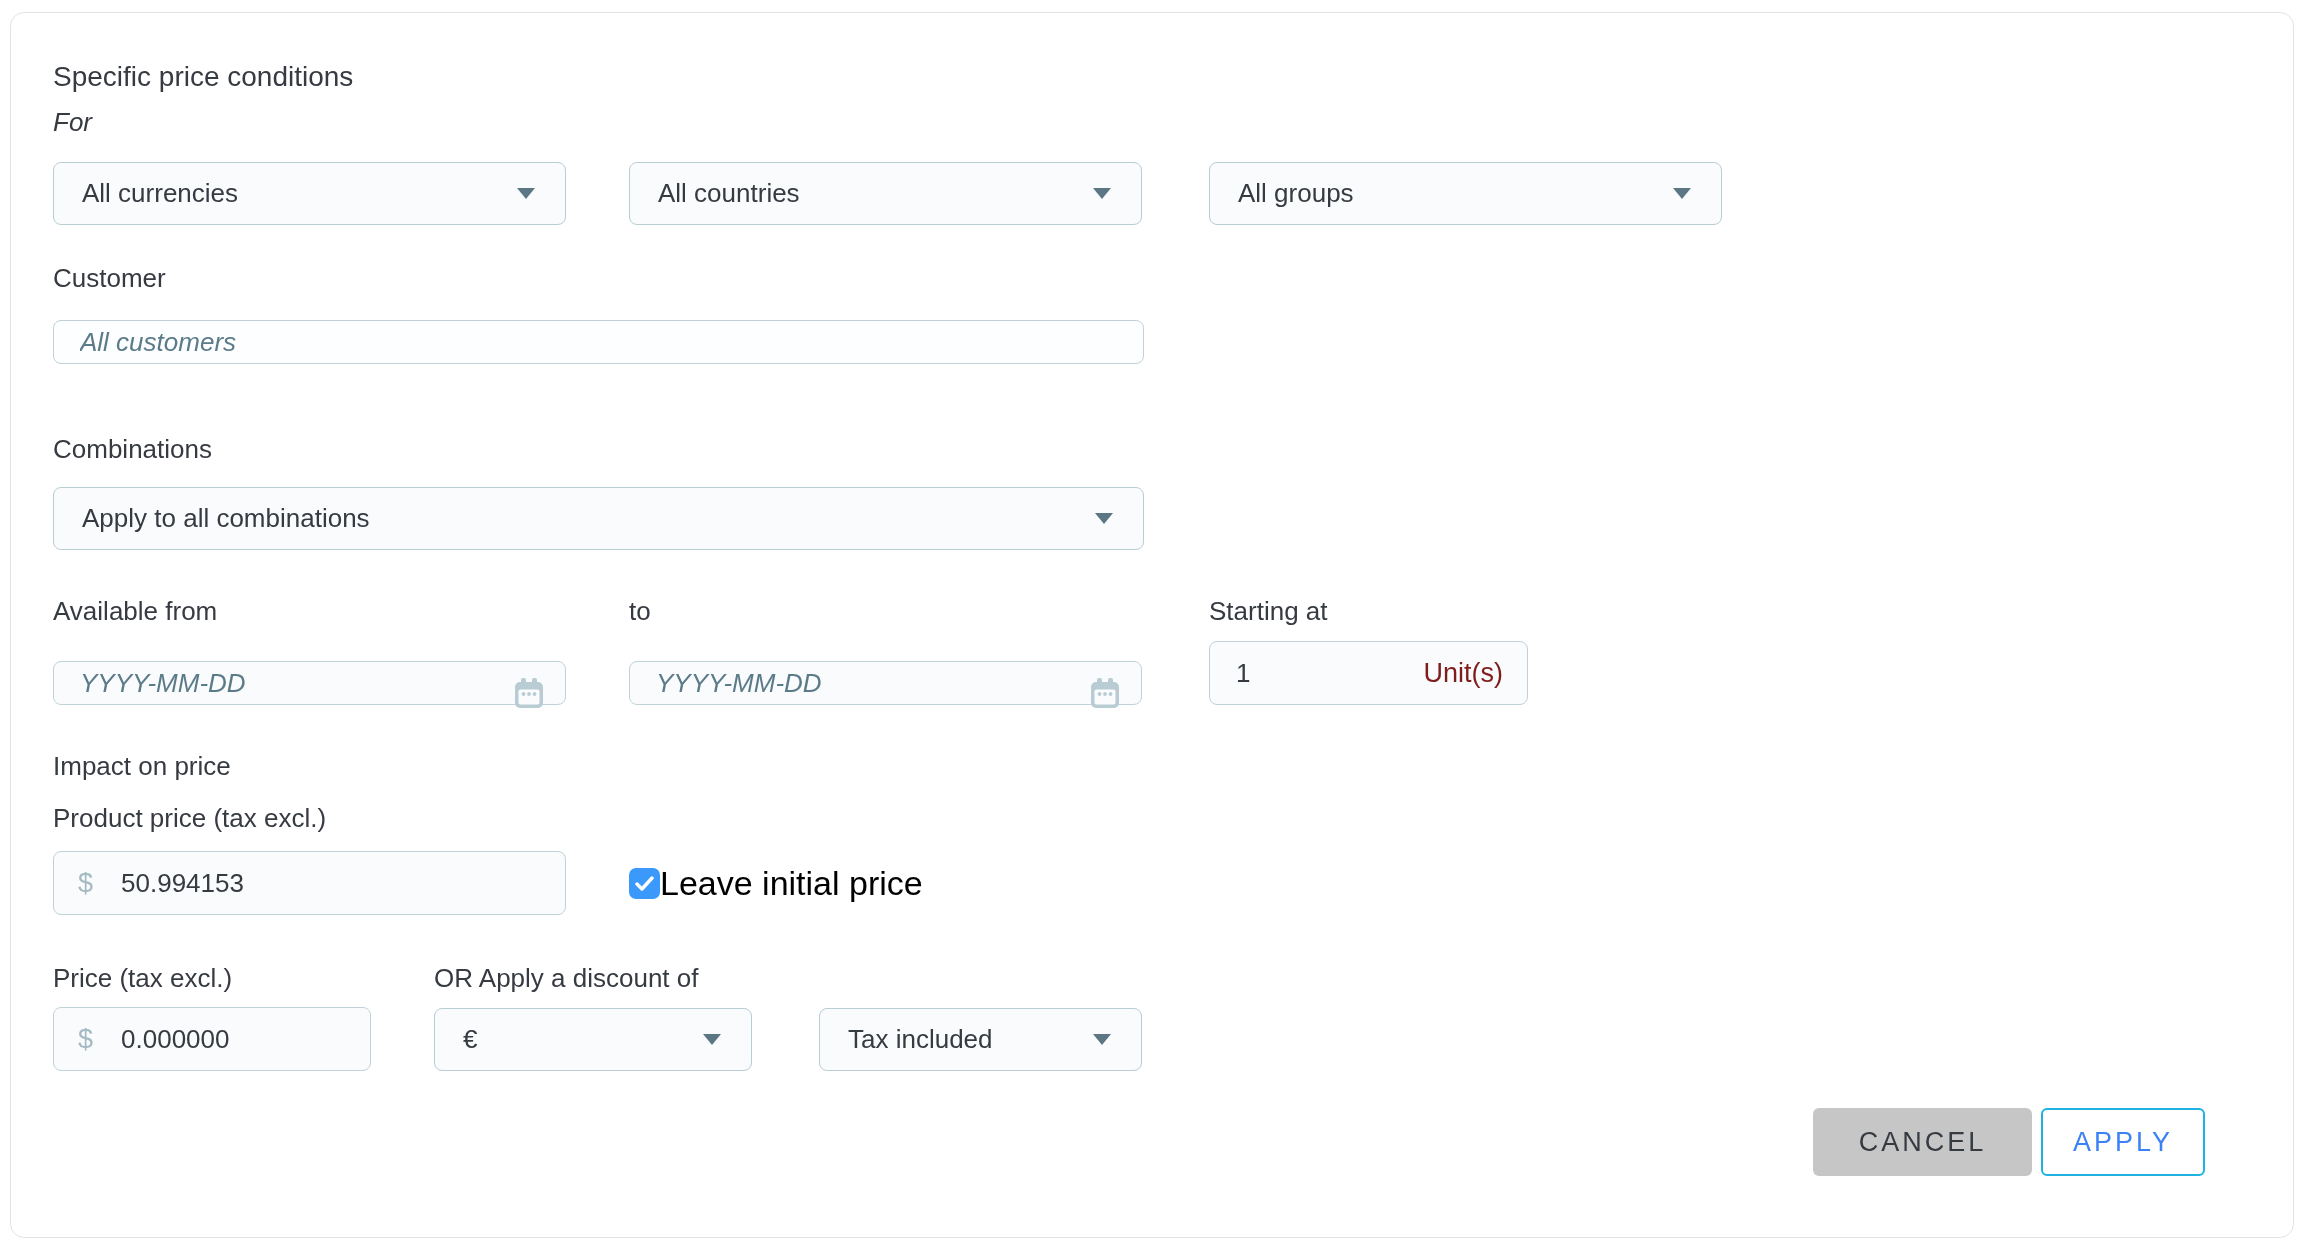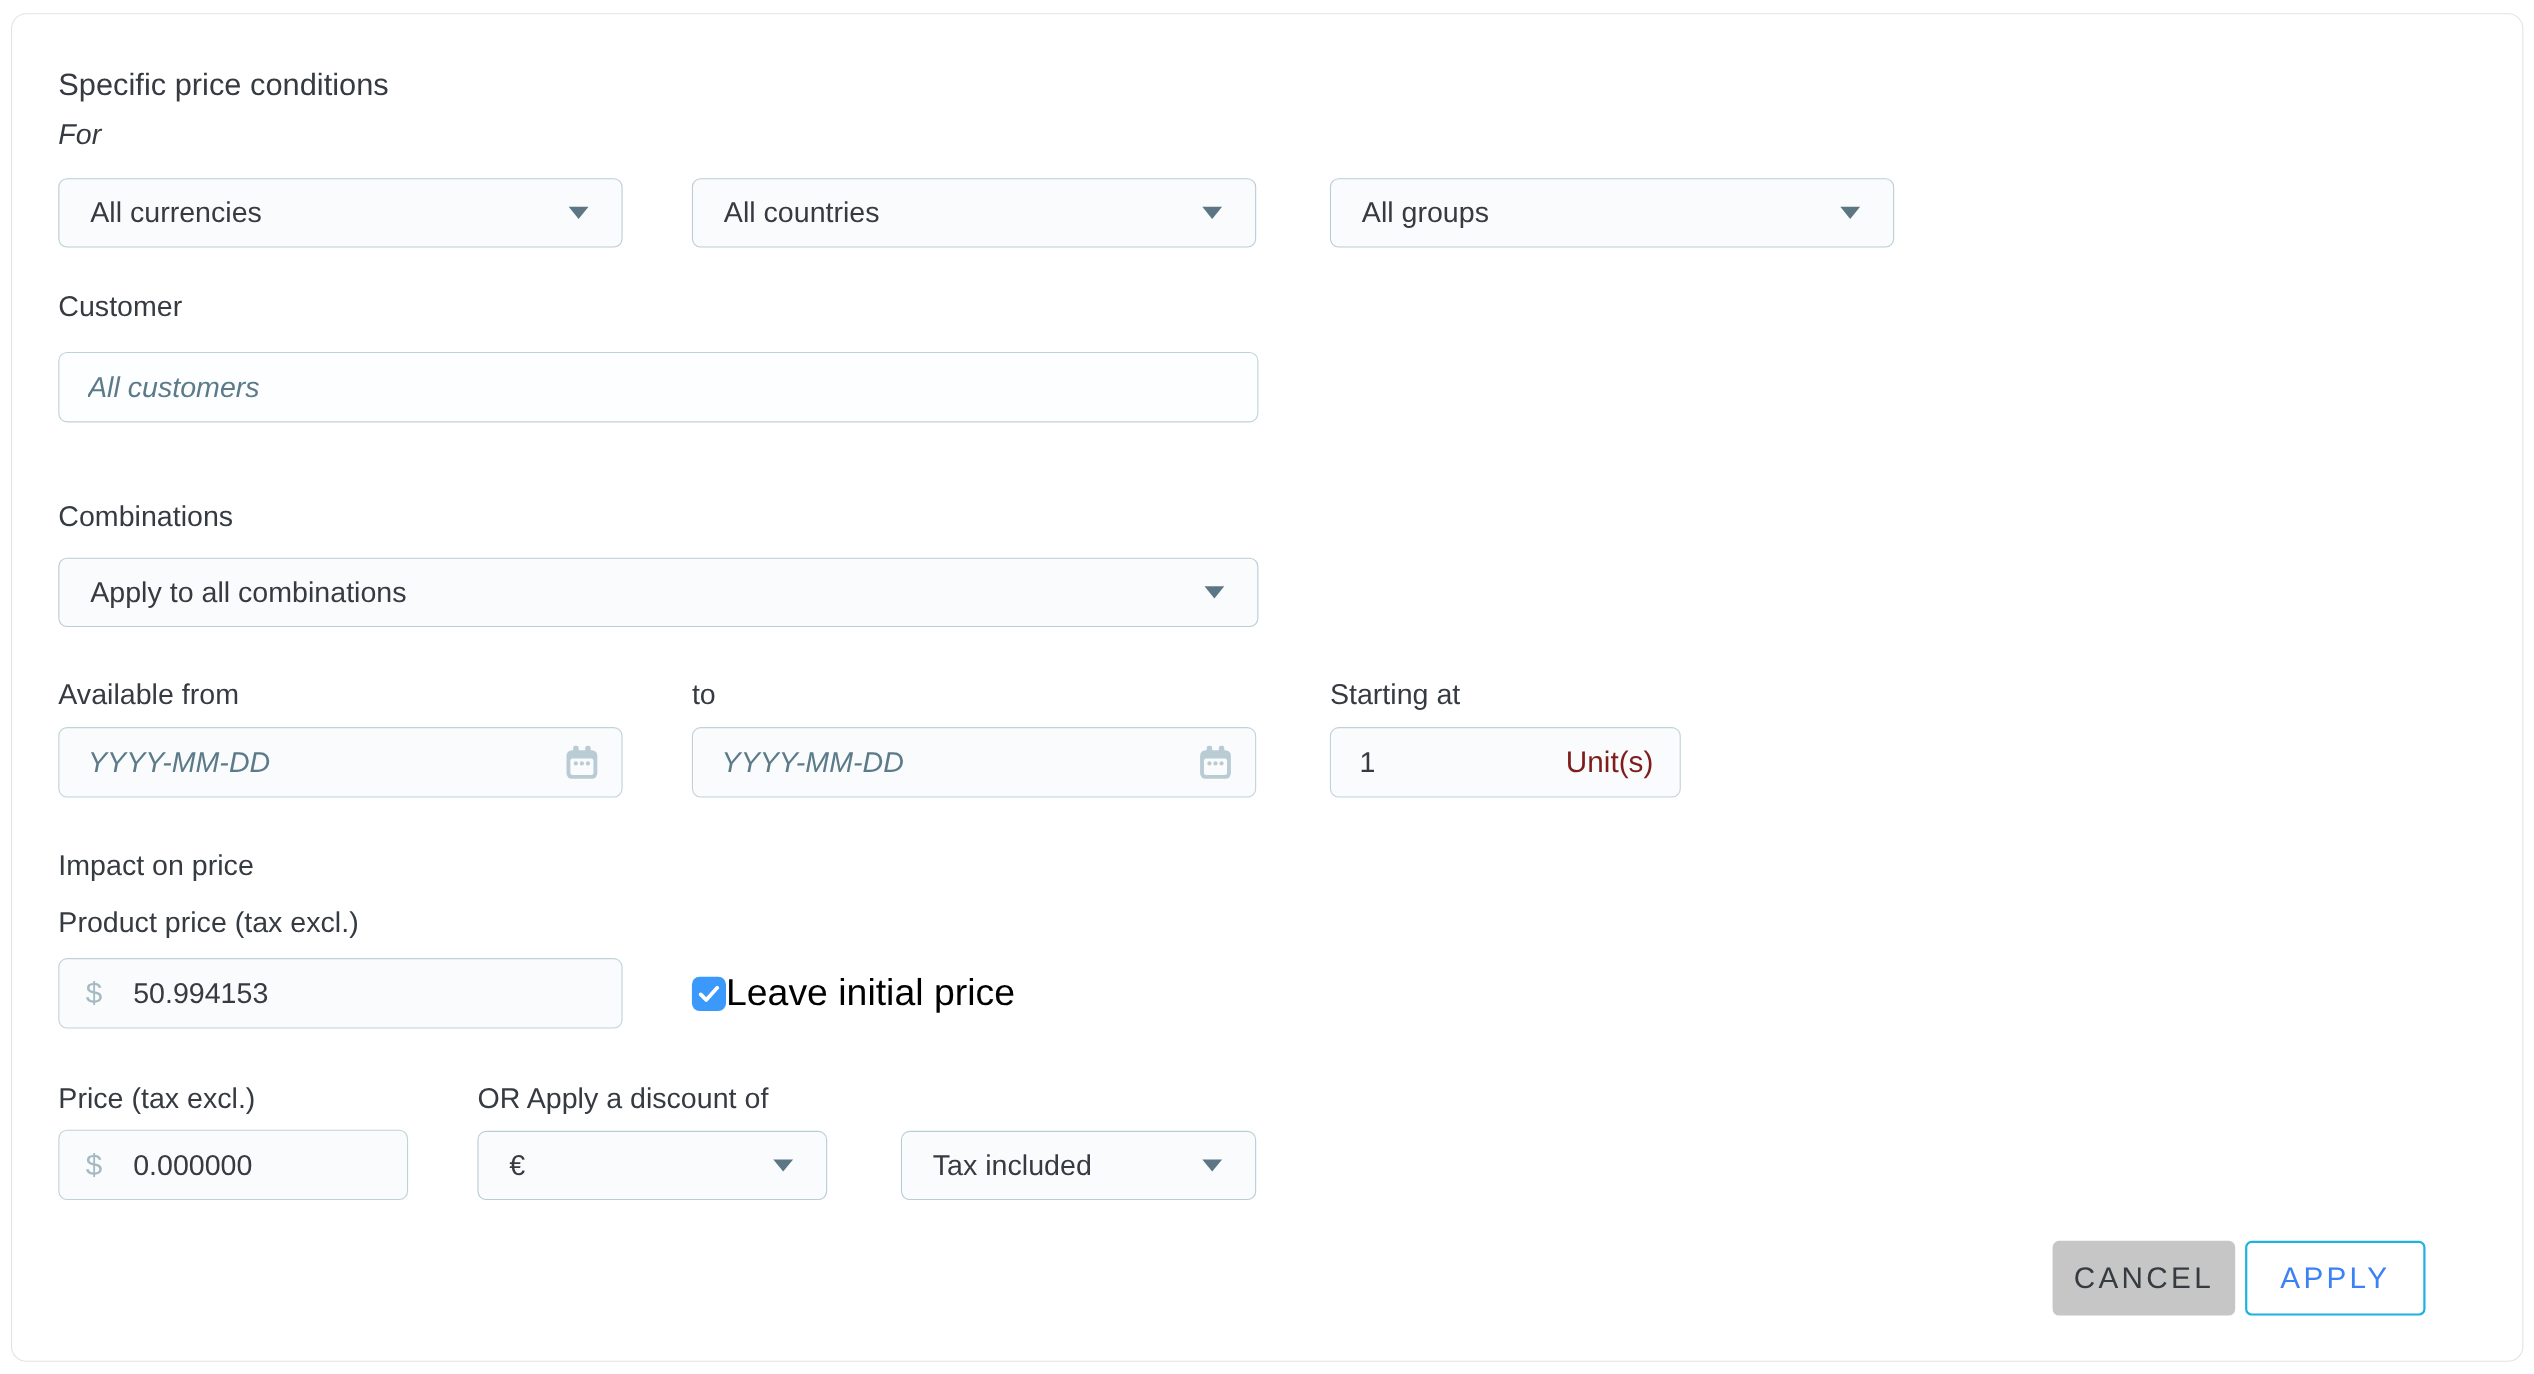--- a/index.html
+++ b/index.html
@@ -61,21 +61,21 @@
   .caret {
     width: 0; height: 0;
     border-left: 9px solid transparent;
     border-right: 9px solid transparent;
     border-top: 11px solid #5c7684;
     flex: none;
   }
 
   
   .text-input {
-    height: 64px;
+    height: 44px;
     border: 1px solid #c0d2d8;
     border-radius: 8px;
     background: #fdfeff;
     font-family: "Liberation Sans", sans-serif;
     font-size: 26px;
     color: #363a41;
     padding: 0 26px;
     outline: none;
     width: 100%;
   }
@@ -121,21 +121,21 @@
   .btn {
     height: 68px;
     border-radius: 6px;
     font-family: "Liberation Sans", sans-serif;
     font-size: 27px;
     letter-spacing: 3px;
     cursor: pointer;
     display: inline-flex; align-items: center; justify-content: center;
   }
   .btn-cancel {
-    width: 166px;
+    width: 219px;
     background: #c6c6c6;
     border: none;
     color: #363a41;
   }
   .btn-apply {
     width: 164px;
     background: #ffffff;
     border: 2px solid #1db2e0;
     color: #3b82f6;
   }

